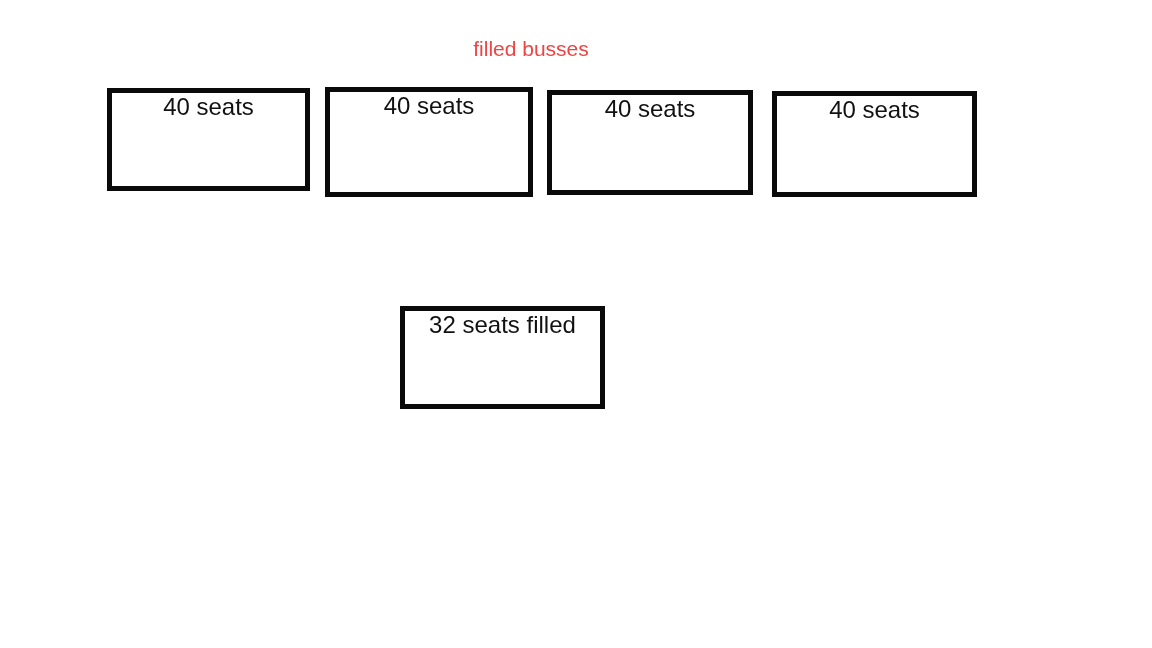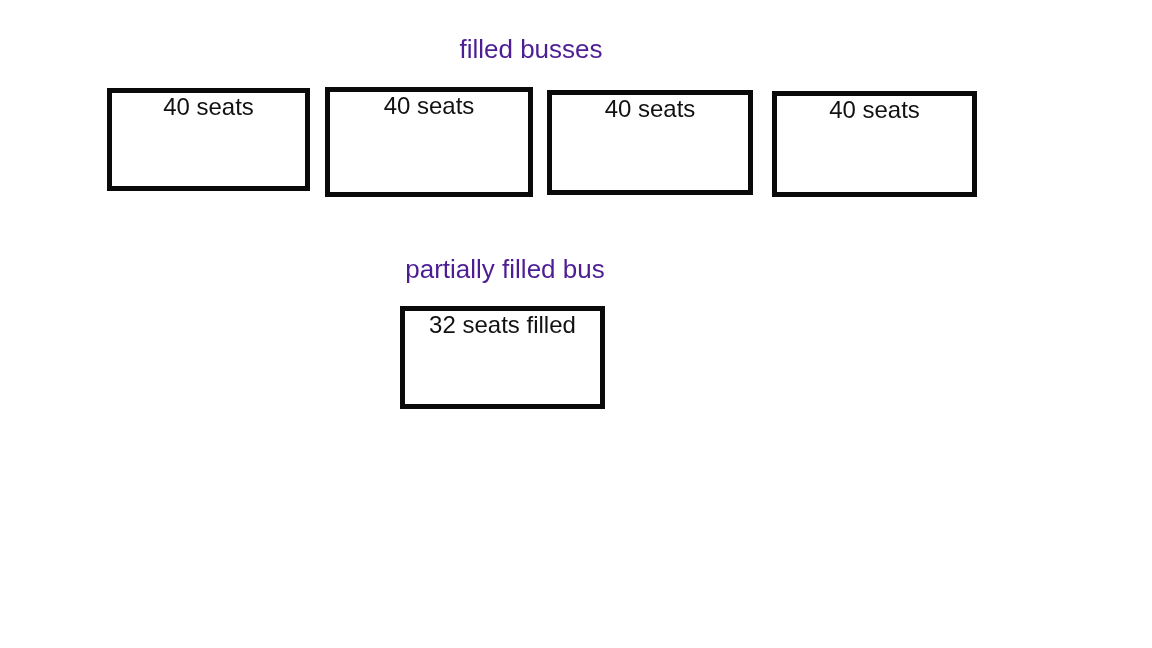--- a/index.html
+++ b/index.html
@@ -14,24 +14,24 @@
     color: #111111;
     position: relative;
     overflow: hidden;
   }
   .canvas {
     position: absolute;
     inset: 0;
   }
   .title {
     position: absolute;
-    font-size: 26px;
+    font-size: 21px;
     line-height: 30px;
     text-align: center;
-    color: #4c1d95;
+    color: #ef4444;
     white-space: nowrap;
   }
   .title-filled {
     left: 381px;
     top: 34px;
     width: 300px;
   }
   .title-partial {
     left: 355px;
     top: 254px;
@@ -73,19 +73,18 @@
   </div>
 
   <div class="bus-box box3">
     <span class="bus-label">40 seats</span>
   </div>
 
   <div class="bus-box box4">
     <span class="bus-label">40 seats</span>
   </div>
 
-  <div class="title title-partial">partially filled bus</div>
 
   <div class="bus-box box5">
     <span class="bus-label">32 seats filled</span>
   </div>
 
 </div>
 
 </body></html>

